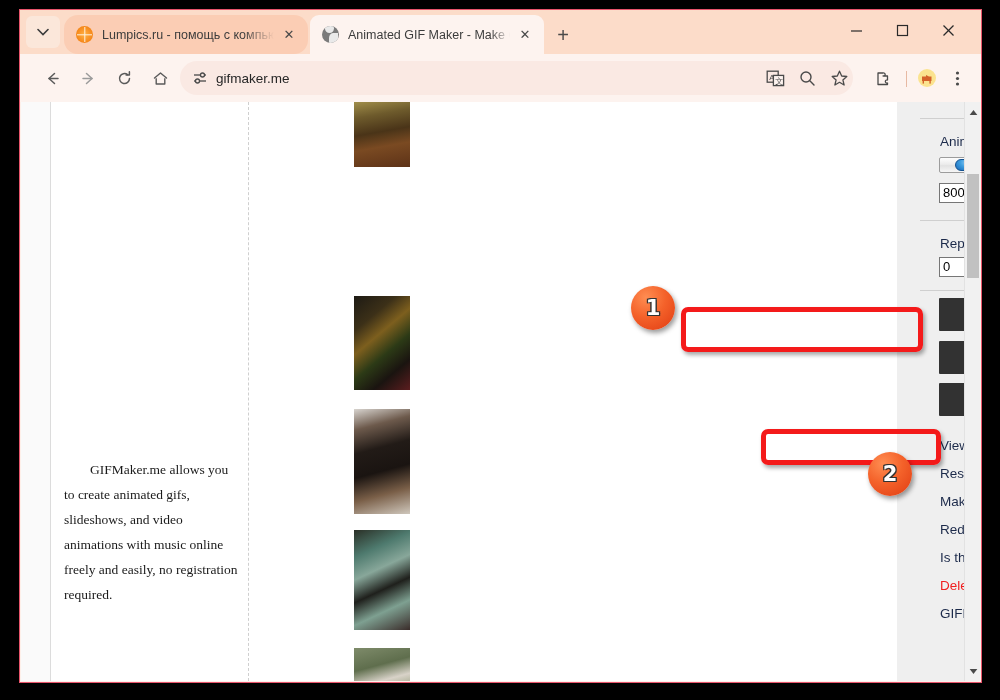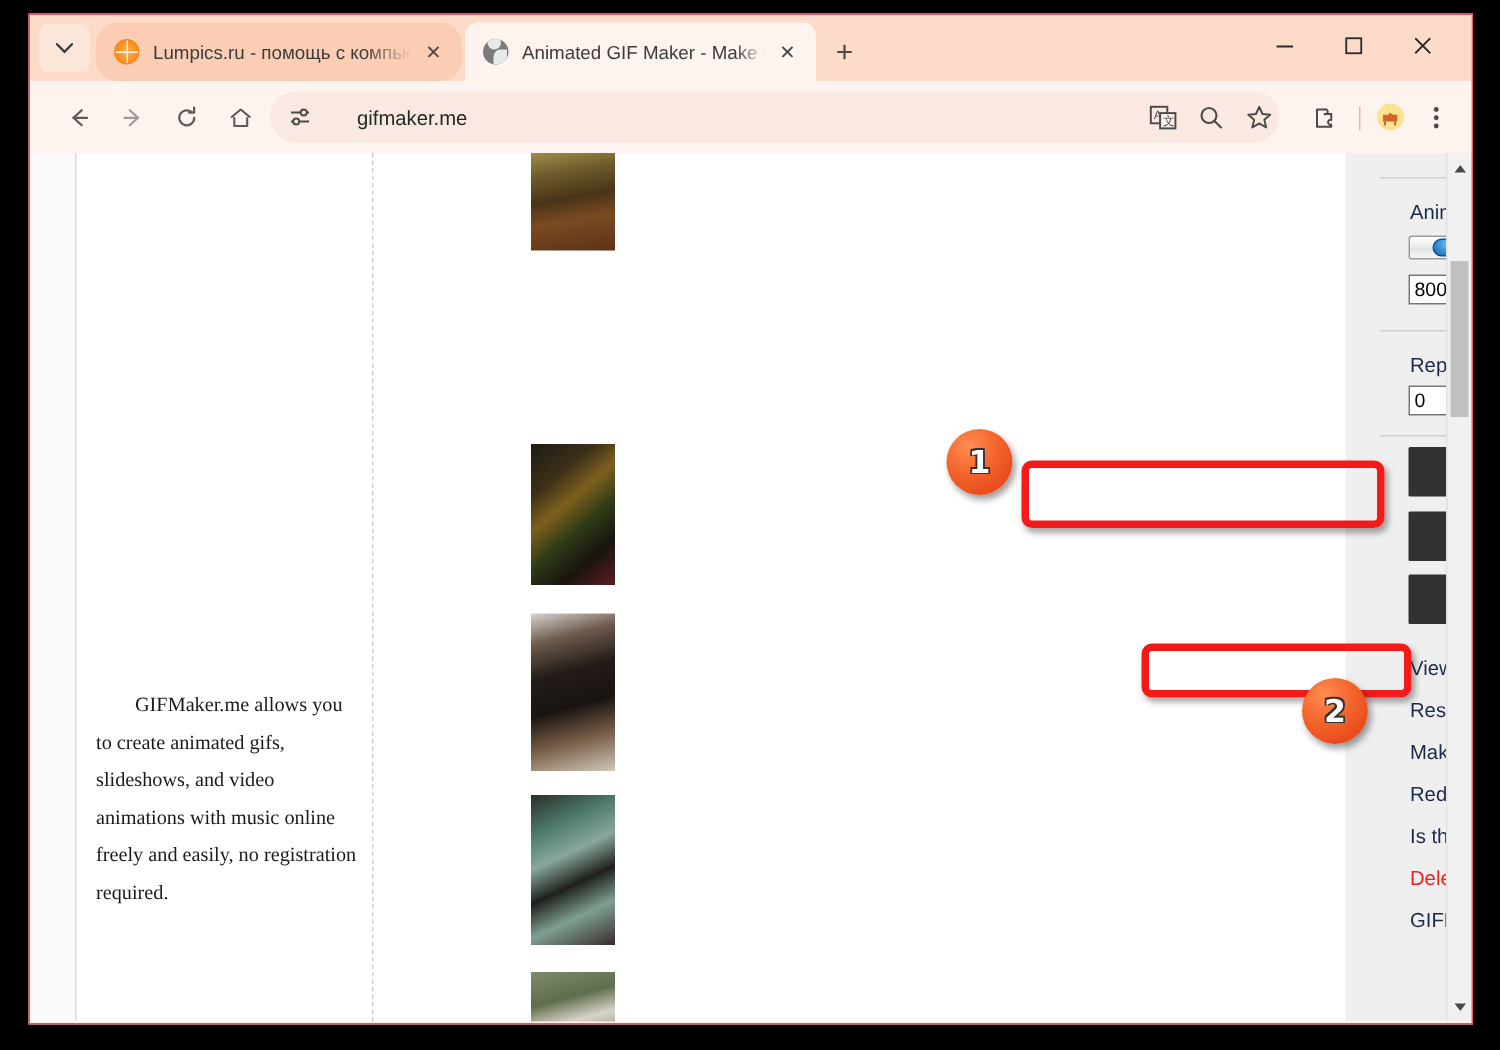--- a/index.html
+++ b/index.html
@@ -122,21 +122,21 @@
     position: absolute; left: 160px; top: 7px; right: 128px; height: 34px;
     background: #fae9e3; border-radius: 18px;
     display: flex; align-items: center; cursor: text;
   }
   #omni-siteinfo {
     width: 28px; height: 28px; margin-left: 6px; flex: 0 0 28px;
     display:flex;align-items:center;justify-content:center;
     border-radius:50%; cursor:pointer;
   }
   #omni-url {
-    font-size: 13.5px; color: #262626; margin-left: 24px;
+    font-size: 13.5px; color: #262626; margin-left: 2px;
     font-family: "Liberation Sans", sans-serif;
   }
   .tbicon {
     position: absolute; top: 10px; width: 28px; height: 28px;
     display:flex;align-items:center;justify-content:center;
     cursor:pointer; color:#4a4a4a;
   }
   #tb-translate { right: 192px; }
   #tb-zoom { right: 160px; }
   #tb-star { right: 128px; }

